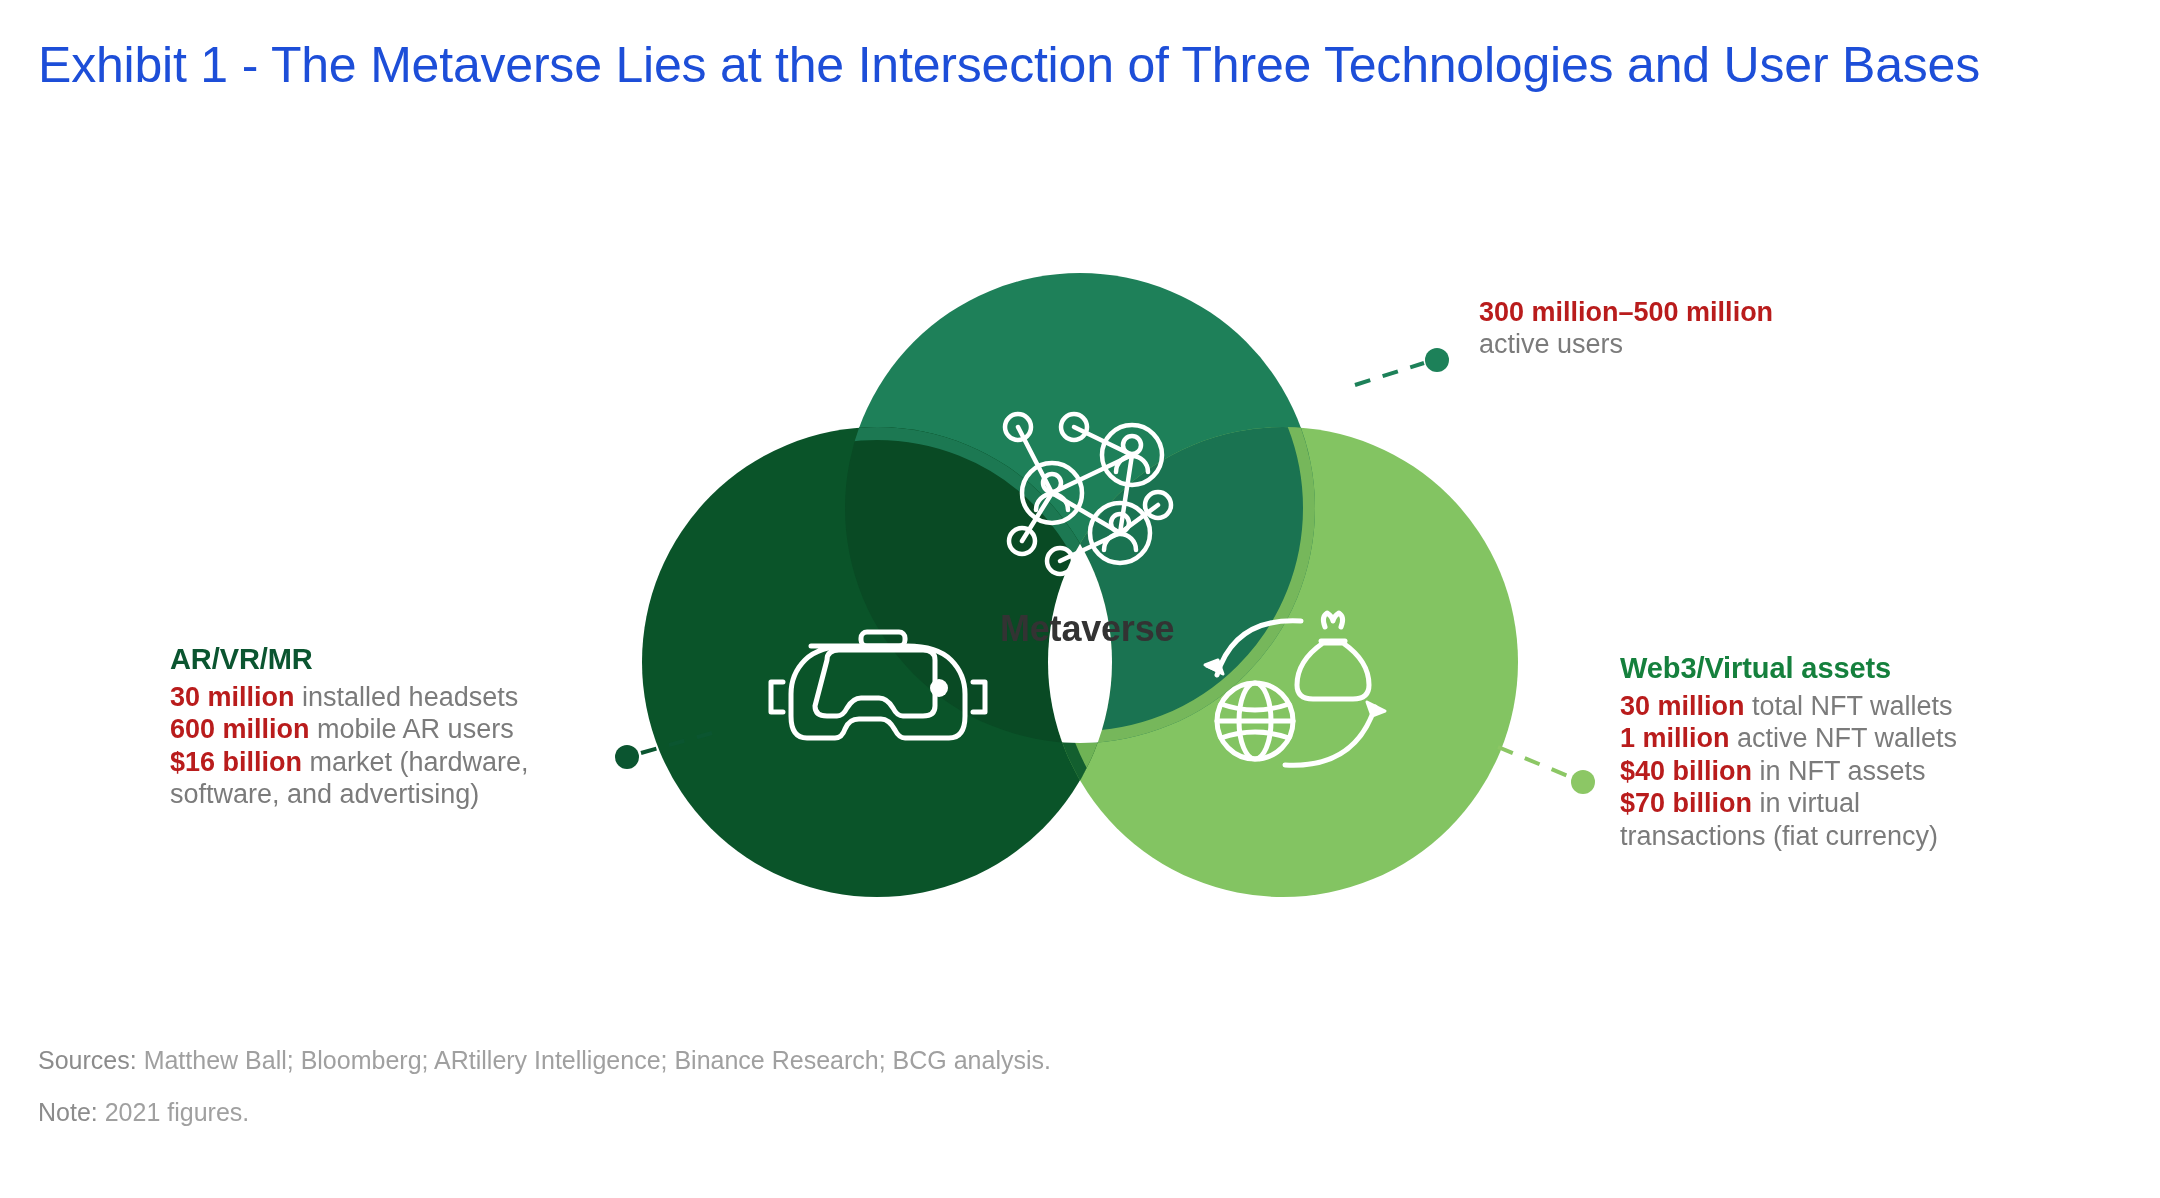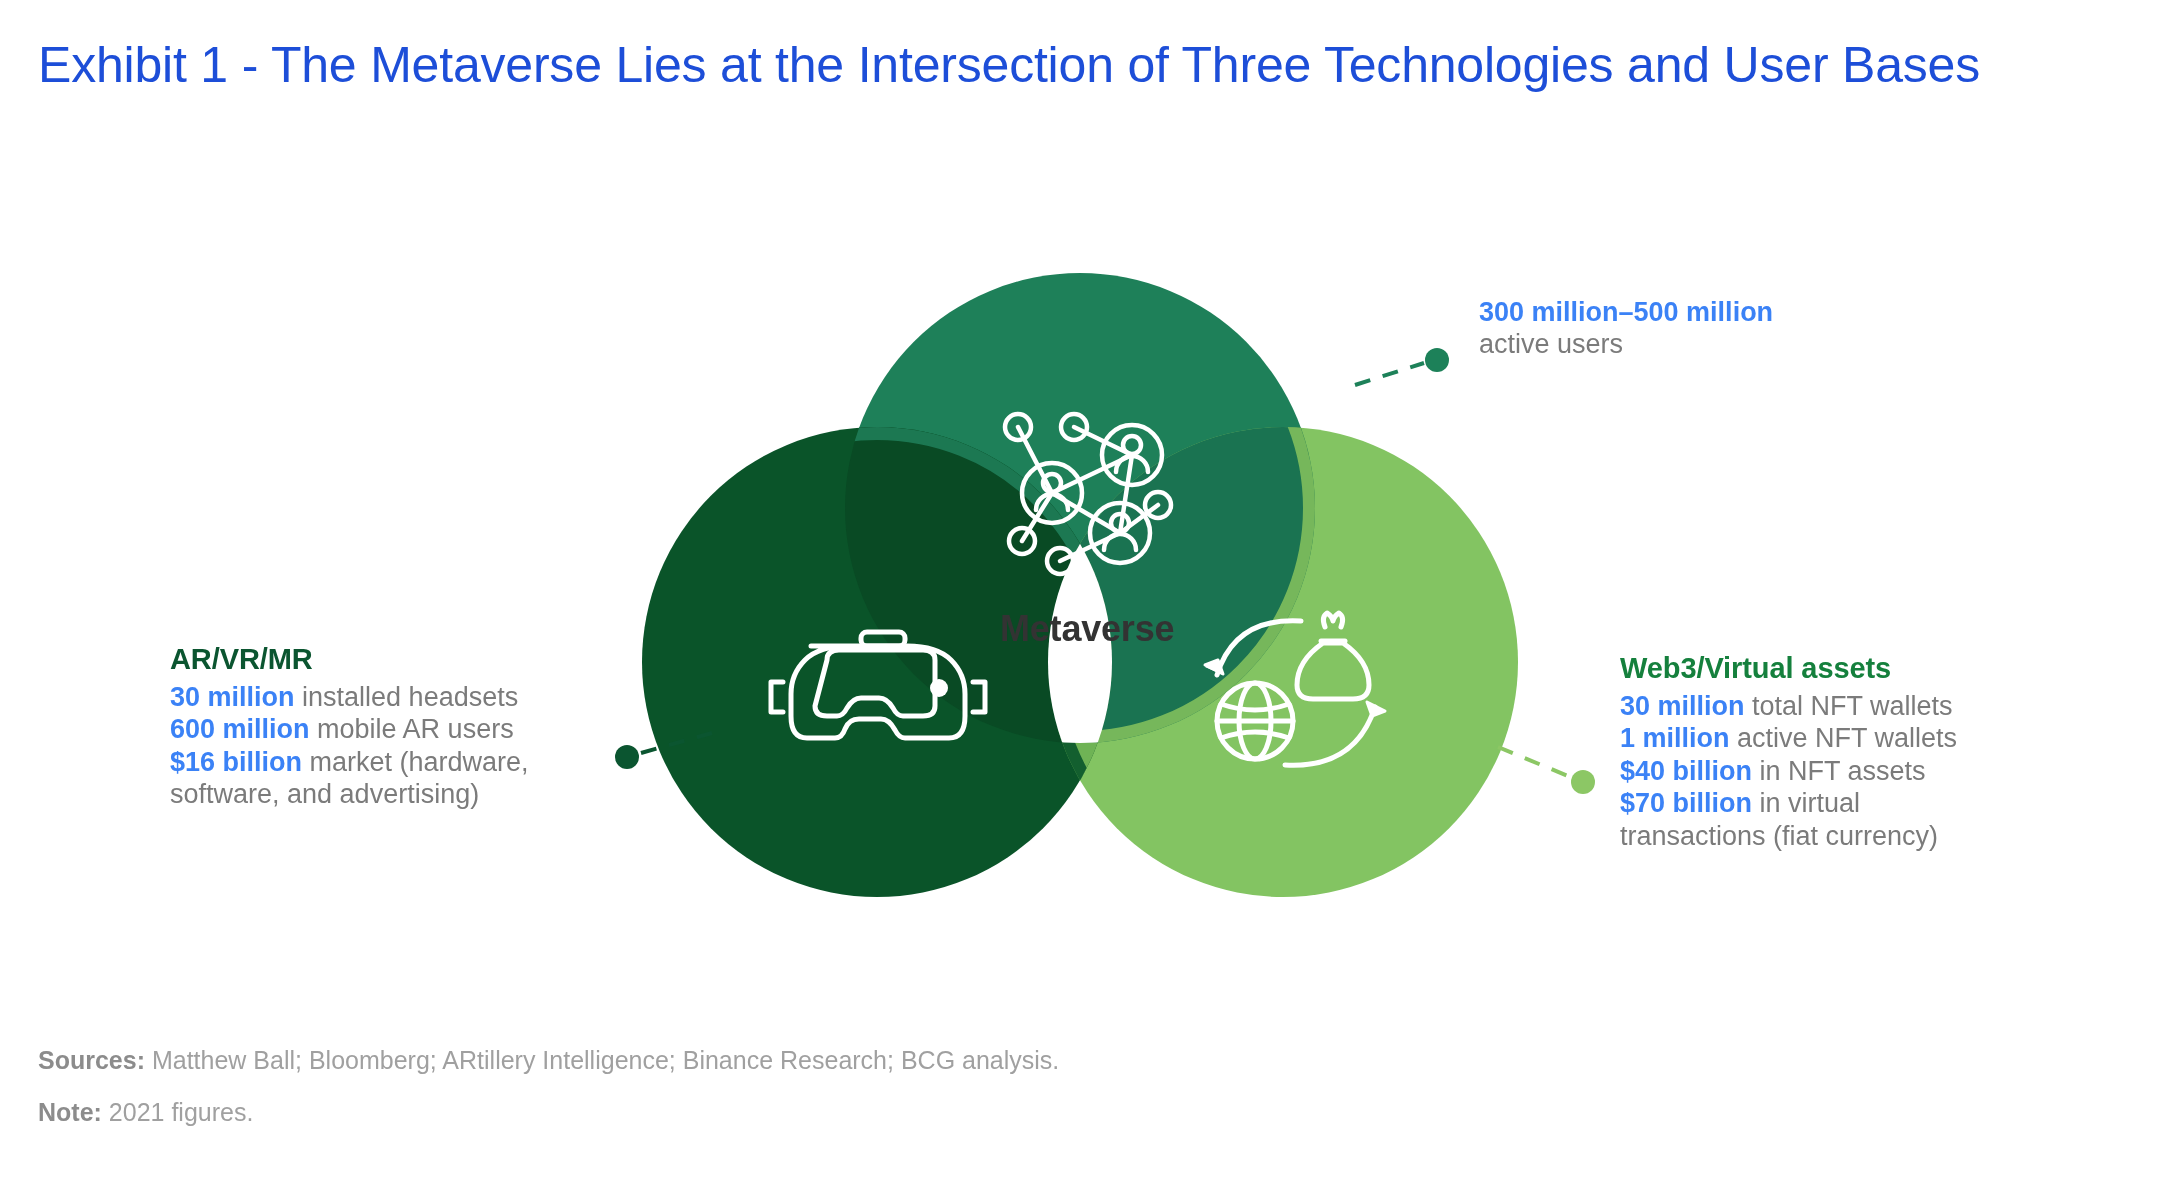--- a/index.html
+++ b/index.html
@@ -49,21 +49,21 @@
     font-weight:bold;
     margin-bottom:5px;
     letter-spacing:-0.1px;
   }
   .callout .c-line {
     font-size:27px;
     line-height:1.20;
     color:#7b7b7b;
     white-space:pre-wrap;
   }
-  .callout .c-line b { color:#3b82f6; font-weight:bold; }
+  .callout .c-line b { color:#b91c1c; font-weight:bold; }
 
   #callout-mworlds { left:1479px; top:296px; width:440px; }
   #callout-mworlds .c-title { color:#1d8159; }
 
   #callout-arvrmr  { left:170px; top:643px; width:470px; }
   #callout-arvrmr  .c-title { color:#0b5530; }
 
   #callout-web3    { left:1620px; top:652px; width:470px; }
   #callout-web3    .c-title { color:#15803d; }
 
@@ -75,21 +75,21 @@
   }
 
   
   #footer { position:absolute; left:38px; top:1045px; width:1900px; }
   .foot-row {
     font-size:25px;
     color:#a0a0a0;
     line-height:1.2;
     margin-bottom:22px;
   }
-  .foot-row b { color:#8c8c8c; font-weight:bold;margin-top:34px; }
+  .foot-row b { color:#8c8c8c; font-weight:normal;margin-top:34px; }
 </style>
 </head>
 <body>
 
 <div id="title">Exhibit 1 - The Metaverse Lies at the Intersection of Three Technologies and User Bases</div>
 
 <div id="venn-stage">
   <svg viewBox="0 0 900 780" xmlns="http://www.w3.org/2000/svg" aria-hidden="true">
     <defs>
 

